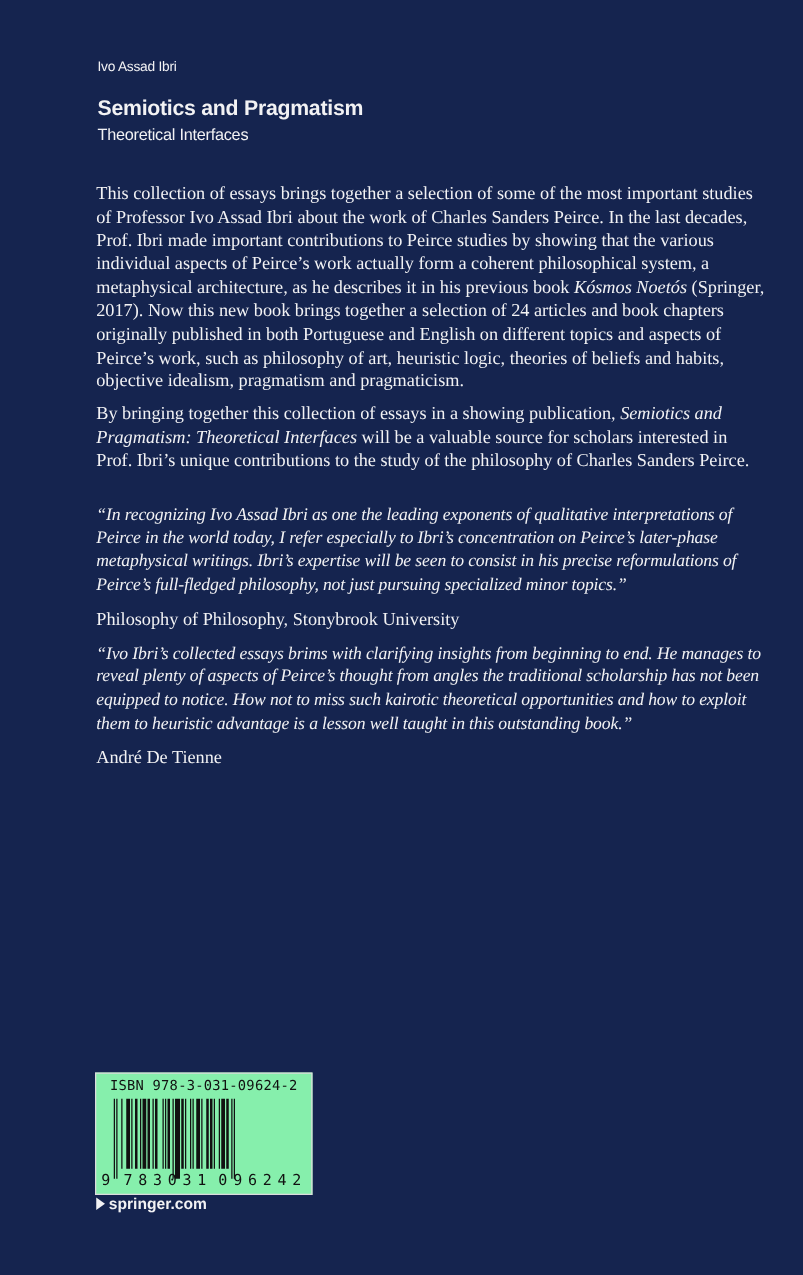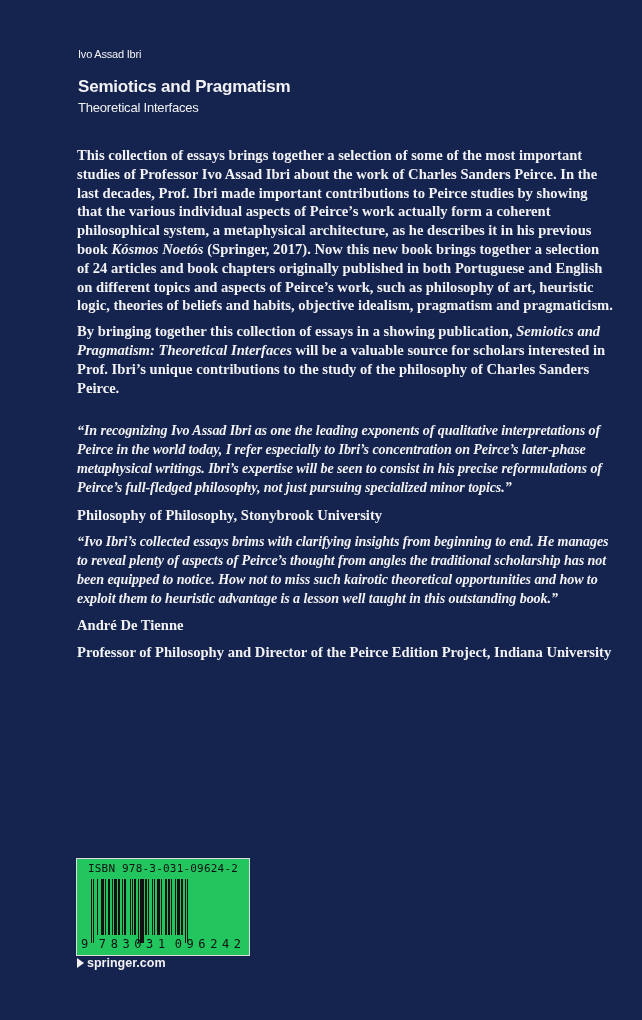--- a/index.html
+++ b/index.html
@@ -3,30 +3,30 @@
 <meta charset="utf-8">
 <style>
   html, body { margin:0; padding:0; }
   body { width:642px; height:1020px; background:#15244f; color:#f2f2f4; position:relative; overflow:hidden; }
   .sans { font-family:"Liberation Sans", sans-serif; }
   .serif { font-family:"Liberation Serif", serif; }
   .header { position:absolute; left:78px; top:46px; }
   .author { font-size:11px; line-height:16px; letter-spacing:-0.2px; }
   .title { font-size:17px; font-weight:bold; line-height:22px; margin-top:14px; letter-spacing:-0.2px; }
   .subtitle { font-size:13px; line-height:16px; margin-top:2px; letter-spacing:-0.2px; }
-  .body { position:absolute; left:77px; top:146px; width:537px; font-size:14.6px; line-height:18.8px;font-weight:bold; }
+  .body { position:absolute; left:77px; top:146px; width:537px; font-size:14.6px; line-height:18.8px; }
   .body p { margin:0; }
   .p1 { margin-bottom:7px !important; }
   .p2 { margin-bottom:24px !important; }
   .quote { font-style:italic; font-size:14.1px; letter-spacing:-0.1px; }
   .name { margin-top:8px !important; }
   .aff { margin-top:9px !important; margin-bottom:8px !important; }
   .name2 { margin-top:8px !important; }
   .aff2 { margin-top:9px !important; }
-  .barcode-box { position:absolute; left:76px; top:858px; width:172px; height:96px; background:#22c55e; border:1px solid #dcdcdc; }
+  .barcode-box { position:absolute; left:76px; top:858px; width:172px; height:96px; background:#86efac; border:1px solid #dcdcdc; }
   .isbn { position:absolute; left:0; width:172px; top:3px; text-align:center; font-family:"DejaVu Sans Mono", monospace; font-size:11px; color:#111; letter-spacing:0.2px; }
   .bars { position:absolute; left:14px; top:20px; width:152px; height:58px; display:flex; align-items:flex-start; }
   .bar { background:#111; height:56px; }
   .bar.guard { height:64px; }
   .digits { position:absolute; left:4px; top:78px; width:166px; font-family:"DejaVu Sans Mono", monospace; font-size:12px; color:#111; display:flex; justify-content:space-between; }
   .digits span { display:inline-block; }
   .springer { position:absolute; left:77px; top:956px; font-size:12.5px; font-weight:bold; display:flex; align-items:center; gap:3px; }
   .tri { width:0; height:0; border-top:5px solid transparent; border-bottom:5px solid transparent; border-left:7px solid #f2f2f4; }
 </style>
 </head>
@@ -40,21 +40,20 @@
 
 <div class="body serif">
   <p class="p1"><span>This collection of essays brings together a selection of some of the most important studies of Professor Ivo Assad Ibri about the work of Charles Sanders Peirce. In the last decades, Prof. Ibri made important contributions to Peirce studies by showing that the various individual aspects of Peirce’s work actually form a coherent philosophical system, a metaphysical architecture, as he describes it in his previous book </span><i>Kósmos Noetós</i><span> (Springer, 2017). Now this new book brings together a selection of 24 articles and book chapters originally published in both Portuguese and English on different topics and aspects of Peirce’s work, such as philosophy of art, heuristic logic, theories of beliefs and habits, objective idealism, pragmatism and pragmaticism.</span></p>
   <p class="p2"><span>By bringing together this collection of essays in a showing publication, </span><i>Semiotics and Pragmatism: Theoretical Interfaces</i><span> will be a valuable source for scholars interested in Prof. Ibri’s unique contributions to the study of the philosophy of Charles Sanders Peirce.</span></p>
 
   <p class="quote">“In recognizing Ivo Assad Ibri as one the leading exponents of qualitative interpretations of Peirce in the world today, I refer especially to Ibri’s concentration on Peirce’s later-phase metaphysical writings. Ibri’s expertise will be seen to consist in his precise reformulations of Peirce’s full-fledged philosophy, not just pursuing specialized minor topics.”</p>
   <p class="aff">Philosophy of Philosophy, Stonybrook University</p>
 
   <p class="quote">“Ivo Ibri’s collected essays brims with clarifying insights from beginning to end. He manages to reveal plenty of aspects of Peirce’s thought  from angles the traditional scholarship has not been equipped to notice. How not to miss such kairotic theoretical opportunities and how to exploit them to heuristic  advantage is a lesson well taught in this outstanding book.”</p>
   <p class="name2">André De Tienne</p>
-  <p class="aff2">Professor of Philosophy and Director of the Peirce Edition Project, Indiana University</p>
 </div>
 
 <div class="barcode-box">
   <div class="isbn">ISBN 978-3-031-09624-2</div>
   <div class="bars" id="bars">
       <div class="bar guard" style="width: 1.15px;"></div>
       <div style="width: 1.15px;"></div>
       <div class="bar guard" style="width: 1.15px;"></div>
       <div style="width: 2.3px;"></div>
       <div class="bar" style="width: 1.15px;"></div>

